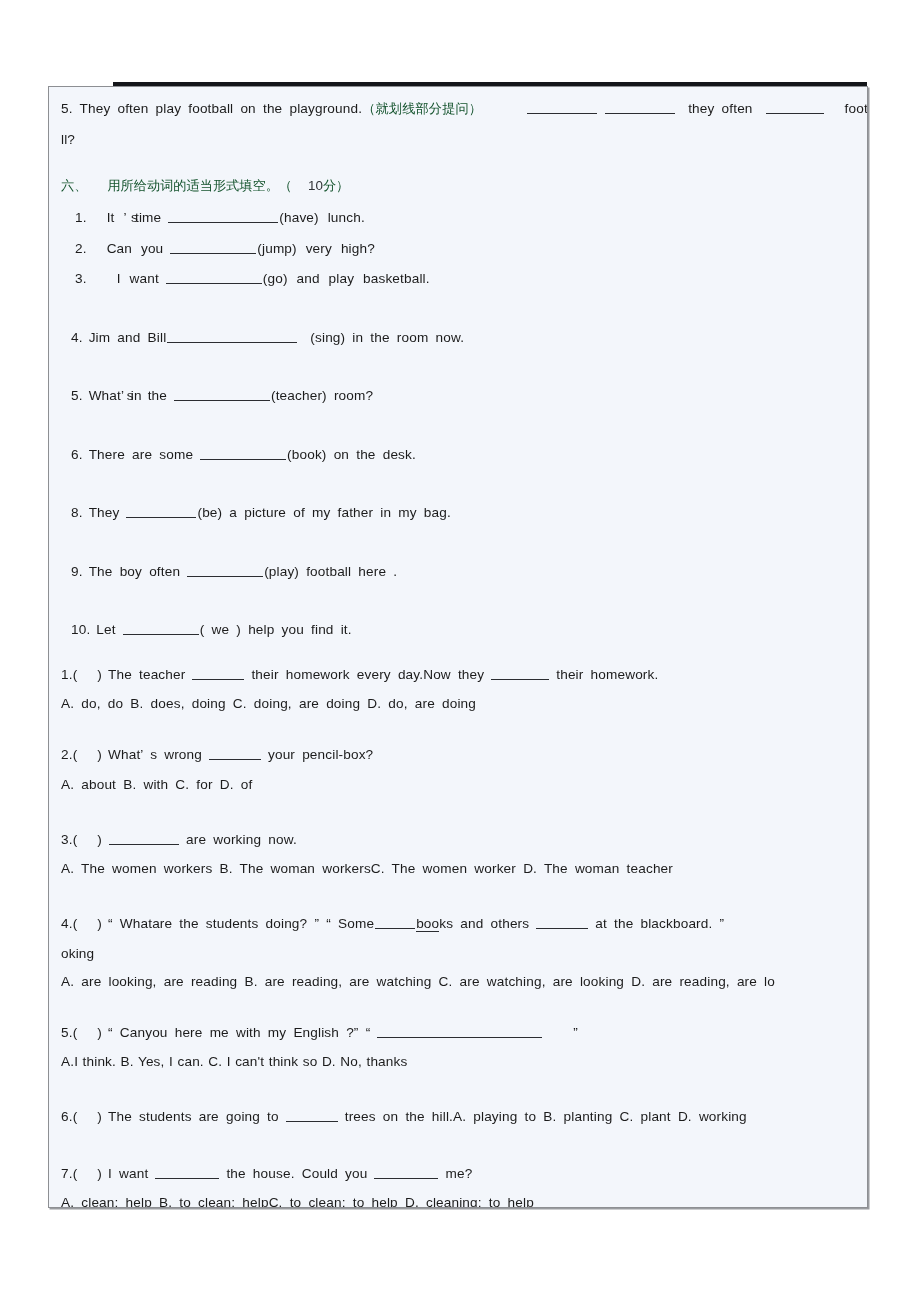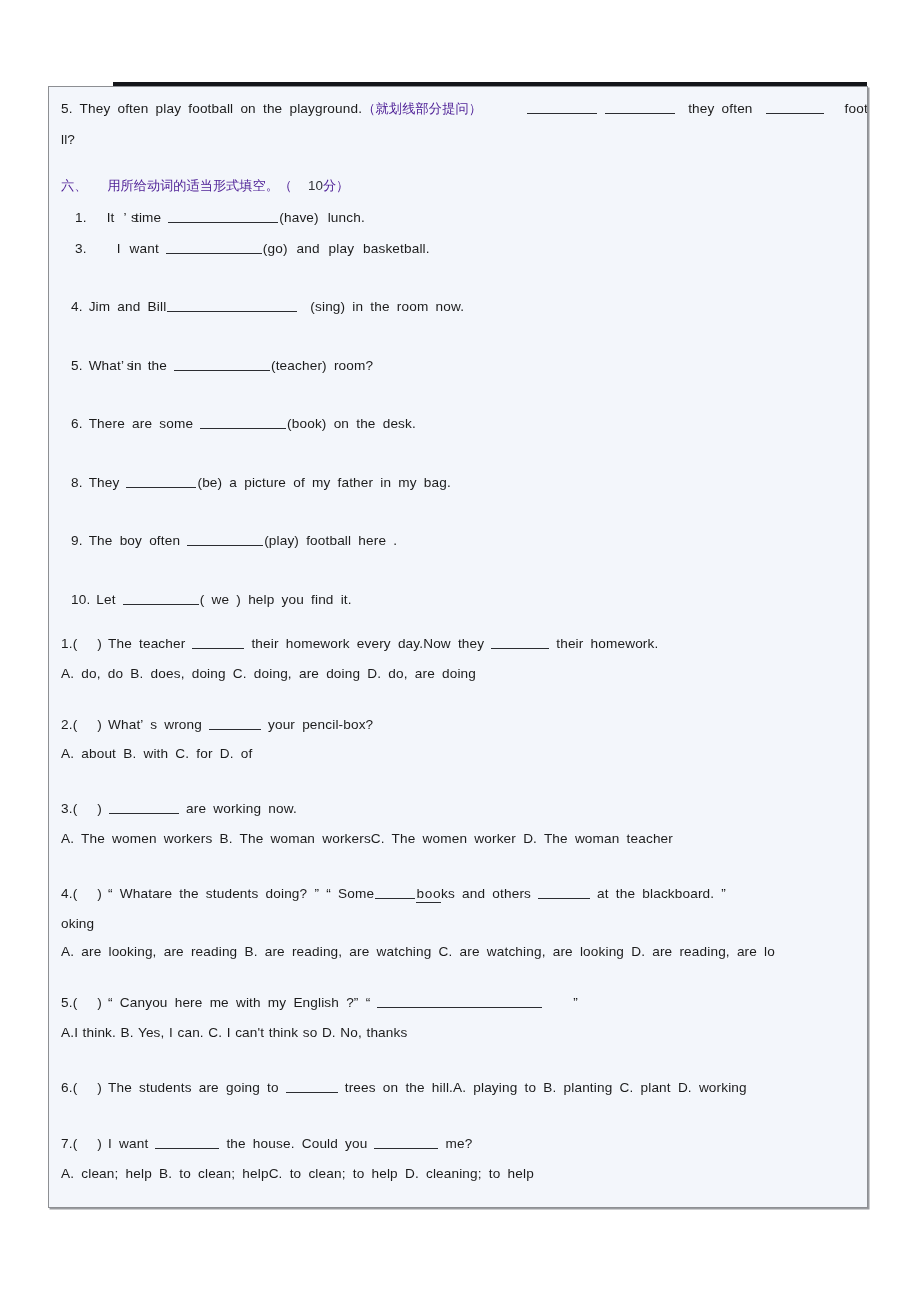--- a/index.html
+++ b/index.html
@@ -58,21 +58,21 @@
   }
   .ln.wide   { word-spacing: 3.2px; }
   .ln.wider  { word-spacing: 5px; }
   .ln.tight  { word-spacing: 0.6px; }
   .ln.indent { padding-left: 26px; }
   .ln.indent2{ padding-left: 22px; margin-top: 28px; }
 
   .cn {
     font-family: "DejaVu Sans", "Liberation Sans", sans-serif;
     font-size: 13.2px;
-    color: #4c1d95;
+    color: #14532d;
   }
 
   .section-head {
     font-size: 13.4px;
     line-height: 34px;
     padding-left: 12px;
     color: #303236;
   }
   .section-head .gap { display: inline-block; width: 20px; }
   .section-head .gap-sm { display: inline-block; width: 16px; }
@@ -98,21 +98,21 @@
   .b165 { width: 165px; }
 
   
   .ovl { position: relative; display: inline-block; text-align: center; }
   .ovl > .over {
     position: absolute;
     left: -0.30em;
     top: 0;
   }
 
-  .u-run { border-bottom: 1.3px solid #2b2d31; font-family: Liberation Mono, monospace; }
+  .u-run { border-bottom: 1.3px solid #2b2d31; }
 
   .spacer-sm { height: 14px; }
   .spacer-md { height: 22px; }
   .spacer-lg { height: 26px; }
 
   .q-line   { line-height: 30.5px; }
   .opt-line { line-height: 28px; }
 
   .wsp-1 { display:inline-block; width: 6px; }
   .wsp-2 { display:inline-block; width: 12px; }
@@ -138,20 +138,23 @@
     <div class="spacer-sm"></div>
 
     <div class="section-head">
       <span class="cn">六、</span><span class="gap"></span><span class="cn">用所给动词的适当形式填空。（</span><span class="gap-sm"></span><span>10</span><span class="cn">分）</span>
     </div>
 
     <div class="ln wider indent">
       <span>1.</span><span class="wsp-3"></span><span>It  ’ </span><span class="ovl"><span>time</span><span class="over">s</span></span><span class="wsp-1"></span><span class="blk b110"></span><span>(have)  lunch.</span>
     </div>
 
+    <div class="ln wider indent">
+      <span>2.</span><span class="wsp-3"></span><span>Can  you</span><span class="wsp-1"></span><span class="blk b86"></span><span>(jump)   very  high?</span>
+    </div>
 
     <div class="ln wider indent">
       <span>3.</span><span class="wsp-4"></span><span>I  want</span><span class="wsp-1"></span><span class="blk b96"></span><span>(go)  and  play  basketball.</span>
     </div>
 
     <div class="ln wide indent2">
       <span>4.</span><span class="wsp-1"></span><span>Jim  and  Bill</span><span class="blk b130"></span><span class="wsp-2"></span><span>(sing)  in  the  room  now.</span>
     </div>
 
     <div class="ln wide indent2">

